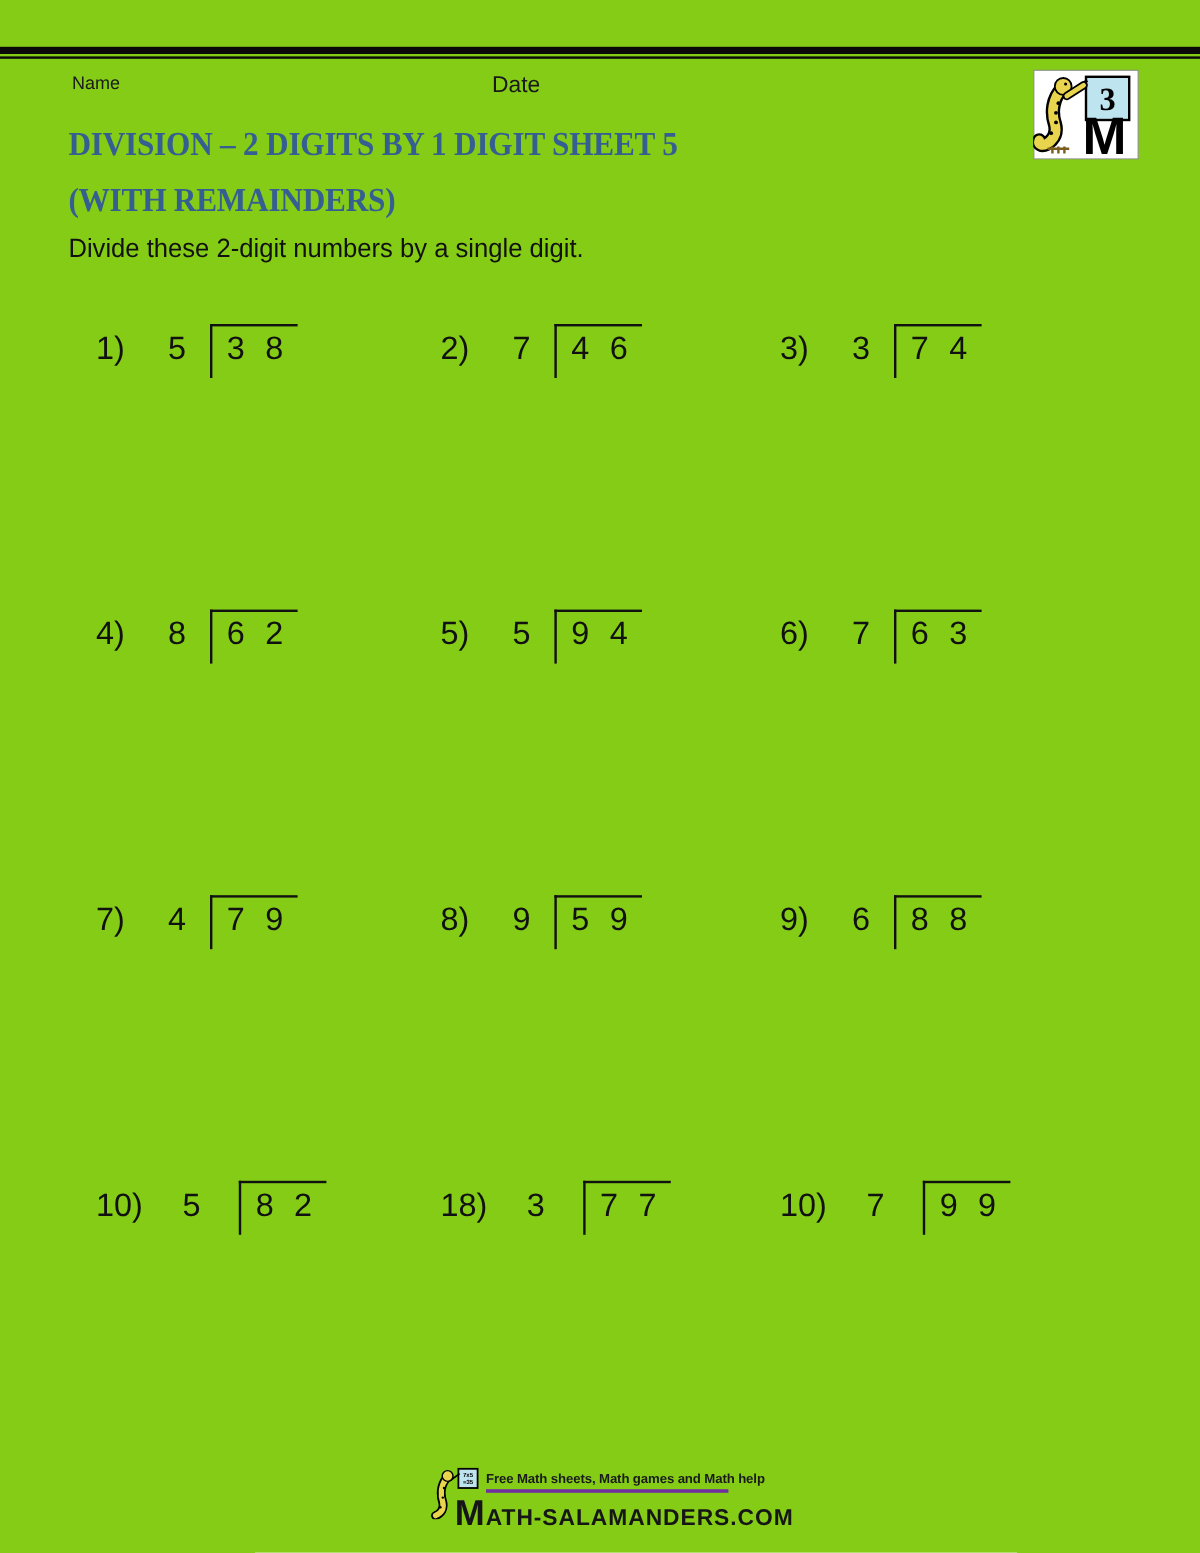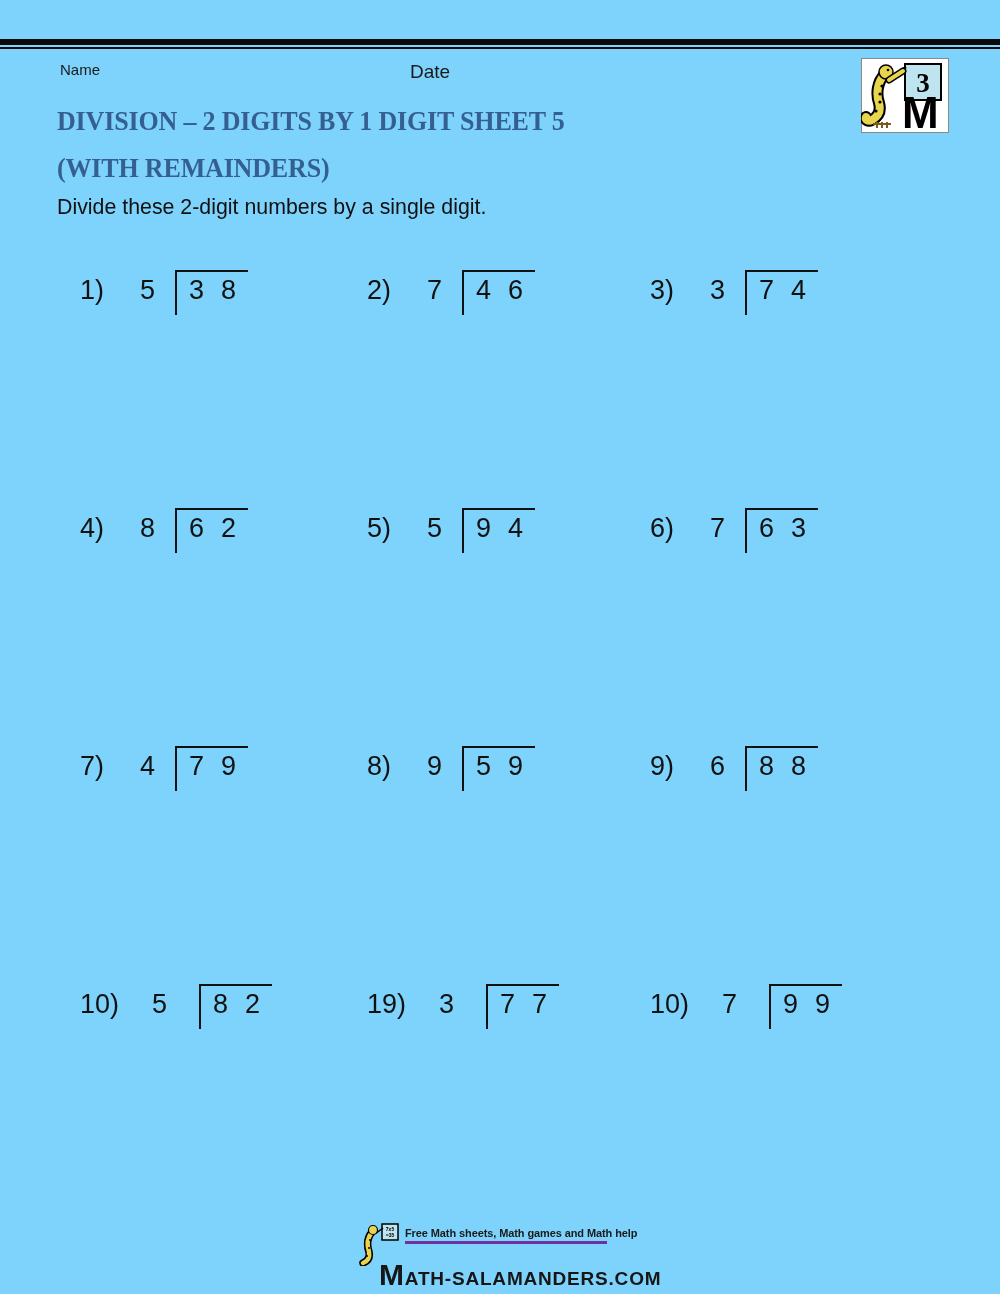--- a/index.html
+++ b/index.html
@@ -1,16 +1,16 @@
 <!DOCTYPE html>
 <html><head>
 <meta charset="utf-8">
 <style>
   html,body{margin:0;padding:0;background:#fff;}
-  .page{position:relative;width:1000px;height:1294px;background:#7dd3fc;overflow:hidden;
+  .page{position:relative;width:1000px;height:1294px;background:#84cc16;overflow:hidden;
         font-family:"Liberation Sans",sans-serif;color:#1a1a1a;}
 
   
   .rule-thick{position:absolute;left:0;top:39px;width:1000px;height:6px;background:#0a0a0a;}
   .rule-thin{position:absolute;left:0;top:47px;width:1000px;height:2px;background:#0a0a0a;}
 
   
   .name-label{position:absolute;left:60px;top:61px;font-size:15px;}
   .date-label{position:absolute;left:410px;top:61px;font-size:19px;}
 
@@ -36,21 +36,21 @@
   .digit{display:inline-block;}
   .c1{left:80px;} .c2{left:367px;} .c3{left:650px;}
   .r1{top:270px;} .r2{top:508px;} .r3{top:746px;} .r4{top:984px;gap:12px;}
 
   
   .footer{position:absolute;left:358px;top:1222px;display:flex;align-items:flex-start;gap:5px;}
   .footer-col{display:flex;flex-direction:column;justify-content:center;}
   .tagline{font-size:11px;font-weight:700;letter-spacing:-0.1px;white-space:nowrap;padding-top:5px;}
   .purple-rule{width:202px;height:3px;background:#7030A0;margin-top:2px;}
   .site{font-size:19px;font-weight:700;letter-spacing:0.8px;white-space:nowrap;
-        margin-left:-26px;margin-top:14px;color:#161616;}
+        margin-left:-26px;margin-top:1px;color:#161616;}
   .site::first-letter{font-size:30px;font-weight:900;}
 </style>
 </head>
 <body>
 
 <div class="page">
 
   <div class="rule-thick"></div>
   <div class="rule-thin"></div>
 
@@ -166,21 +166,21 @@
 
   <div class="problem c1 r4">
     <span class="plabel">10)</span>
     <span class="pdivisor">5</span>
     <span class="bracket">
       <span class="digit">8</span>
       <span class="digit">2</span>
     </span>
   </div>
   <div class="problem c2 r4">
-    <span class="plabel">19)</span>
+    <span class="plabel">18)</span>
     <span class="pdivisor">3</span>
     <span class="bracket">
       <span class="digit">7</span>
       <span class="digit">7</span>
     </span>
   </div>
   <div class="problem c3 r4">
     <span class="plabel">10)</span>
     <span class="pdivisor">7</span>
     <span class="bracket">

